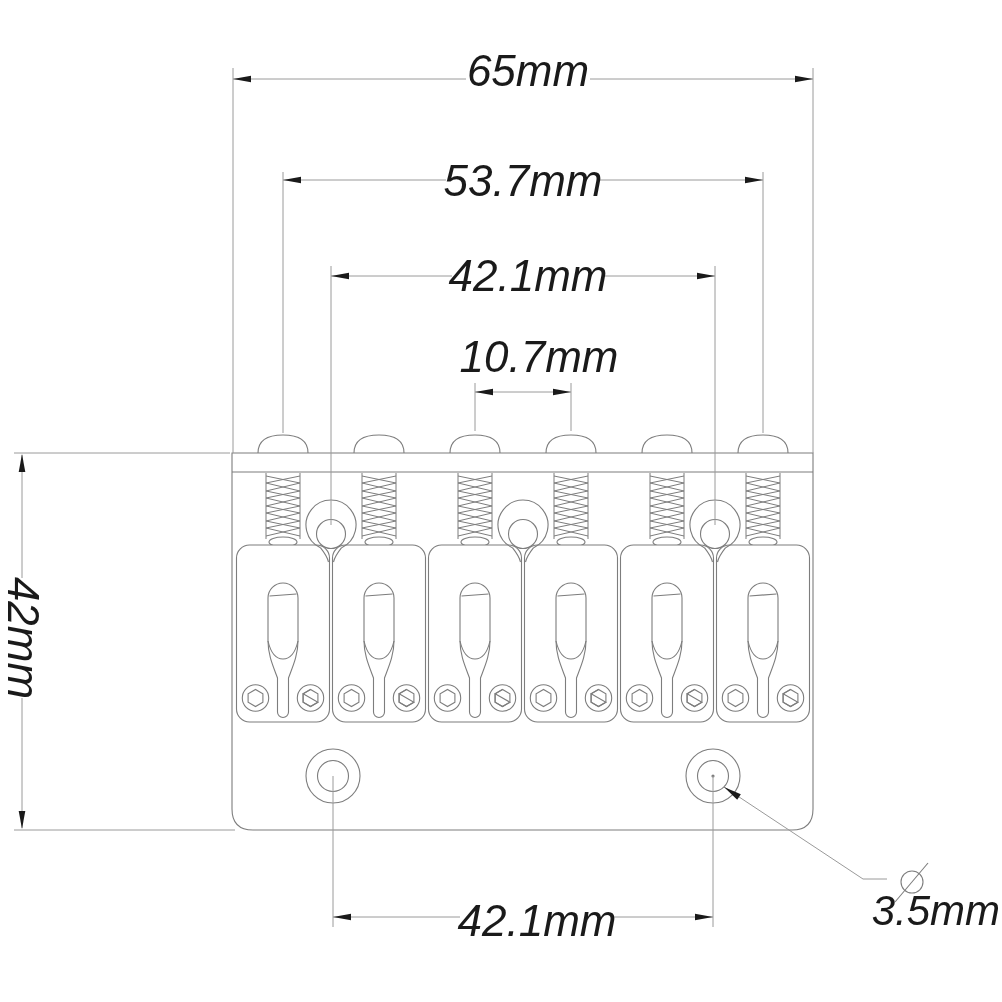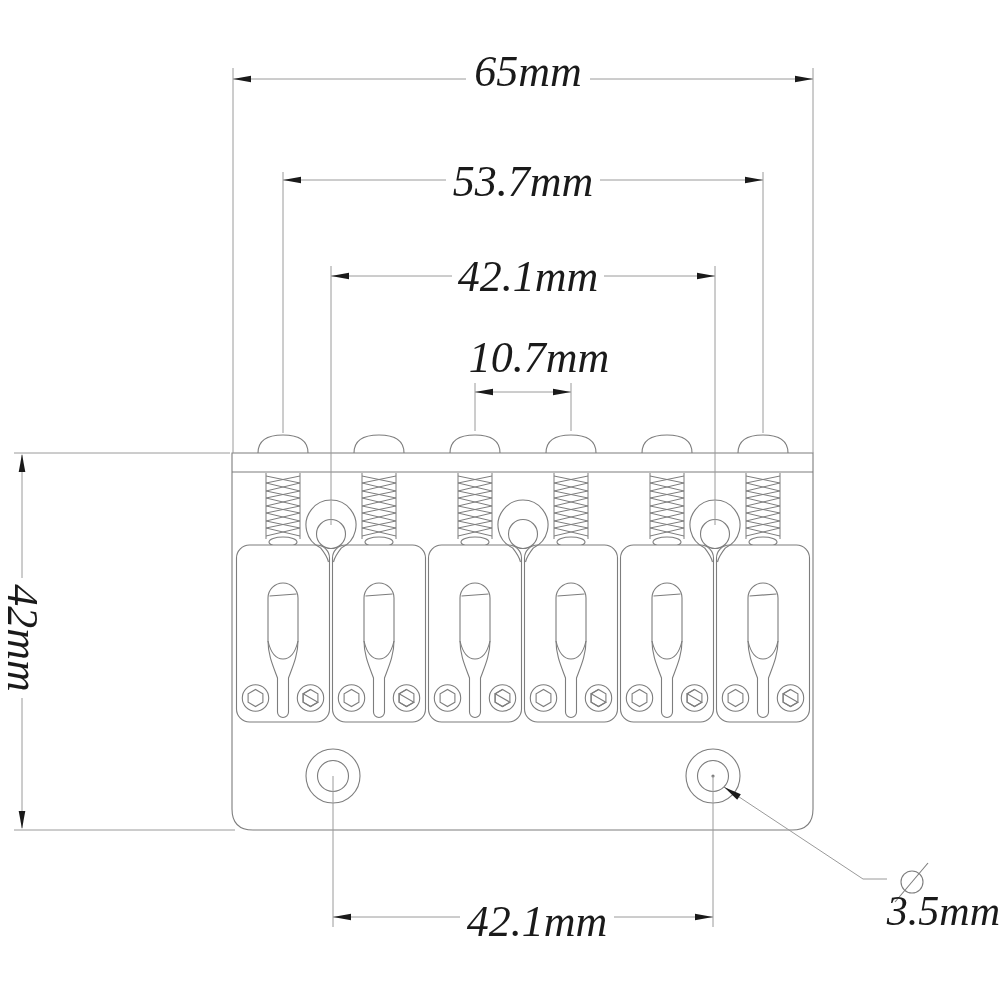--- a/index.html
+++ b/index.html
@@ -1,20 +1,20 @@
 <!DOCTYPE html>
 <html><head>
 <meta charset="utf-8">
 <style>
   html,body{margin:0;padding:0;background:#fff;}
   .canvas{
     position:relative;
     width:1002px;height:1002px;
     background:#fff;
-    font-family:Liberation Serif, serif;
+    font-family:Liberation Sans, sans-serif;
   }
   svg{display:block;width:1002px;height:1002px;}
   .part{stroke:#7d7d7d;stroke-width:1.1;fill:none;}
   .partfill{stroke:#7d7d7d;stroke-width:1.1;fill:#ffffff;}
   .spring{stroke:#7d7d7d;stroke-width:1;fill:none;}
   .dim{stroke:#9a9a9a;stroke-width:1;fill:none;}
   .arrow{fill:#1a1a1a;stroke:none;}
   .dimtext{
     fill:#1a1a1a;
     font-style:italic;

